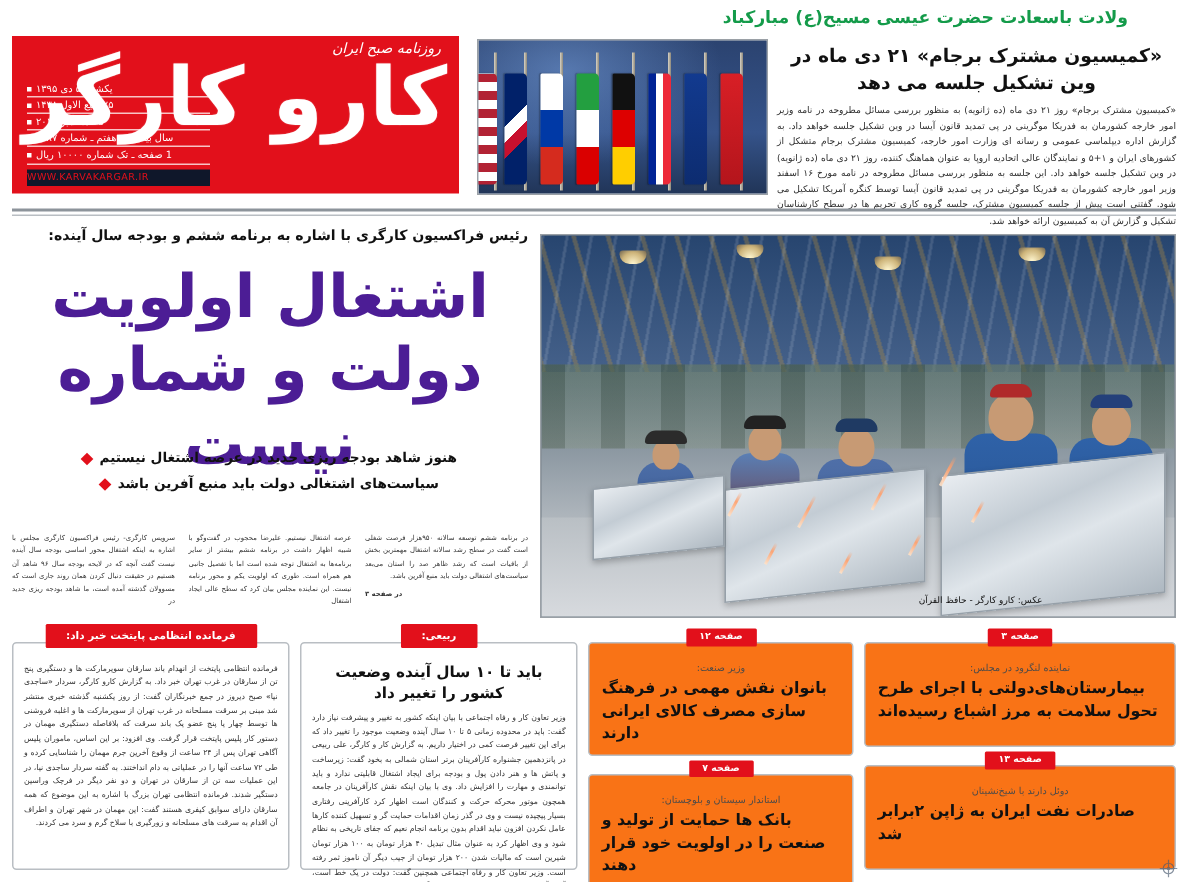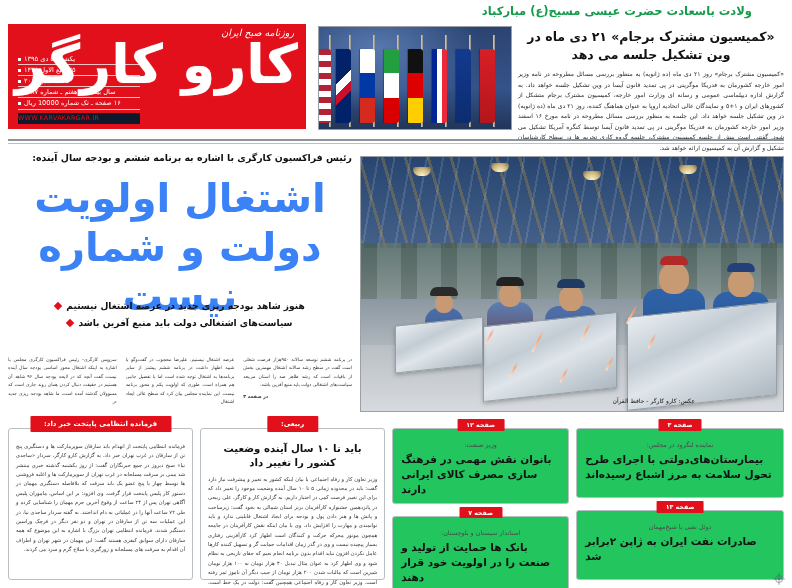--- a/index.html
+++ b/index.html
@@ -207,21 +207,21 @@
   }
   .lead-head {
     position: absolute;
     right: 432px;
     top: 24px;
     width: 344px;
     text-align: center;
     font-size: 40px;
     font-weight: bold;
     line-height: 1.22;
-    color: #3b82f6;
+    color: #4c1d95;
     letter-spacing: -0.5px;
   }
   .lead-bullets {
     position: absolute;
     right: 432px;
     top: 150px;
     width: 344px;
     text-align: right;
     padding-right: 0;
   }
@@ -423,21 +423,21 @@
   .stack {
     display: flex;
     flex-direction: column;
     gap: 12px;
     height: 152px;
   }
   .scard {
     position: relative;
     border: 1px solid #b9bec3;
     border-radius: 3px;
-    background: #22c55e;
+    background: #f97316;
     box-sizing: border-box;
     flex: 1;
     padding: 12px 8px 6px 8px;
     display: flex;
     flex-direction: column;
     justify-content: flex-start;
   }
   .scard .skicker {
     font-size: 6.4px;
     color: #4a4a4a;
@@ -501,21 +501,21 @@
   </div>
 
   <div class="masthead">
     <div class="mast-kicker">روزنامه صبح ایران</div>
     <div class="mast-logo">کارو کارگر</div>
     <div class="mast-info">
       <div class="line">یکشنبه ۵ دی ۱۳۹۵</div>
       <div class="line">۲۵ ربیع الاول ۱۴۳۸</div>
       <div class="line">۲۵ دسامبر ۲۰۱۶</div>
       <div class="line">سال بیست و هفتم ـ شماره ۷۳۸۷</div>
-      <div class="line">۱۶ صفحه ـ تک شماره 10000 ریال</div>
+      <div class="line">1 صفحه ـ تک شماره ۱۰۰۰۰ ریال</div>
       <div class="mast-url">WWW.KARVAKARGAR.IR</div>
     </div>
   </div>
 
   <div class="rule-under-top"></div>
   <div class="rule-under-top2"></div>
 
   <div class="lead">
 
     <div class="lead-photo">
@@ -611,21 +611,21 @@
   <div class="bottom">
 
     <div class="stack stack-right">
       <div class="scard">
         <span class="tag">صفحه ۳</span>
         <div class="skicker">نماینده لنگرود در مجلس:</div>
         <div class="shead">بیمارستان‌های‌دولتی با اجرای طرح تحول سلامت به مرز اشباع رسیده‌اند</div>
       </div>
       <div class="scard">
         <span class="tag">صفحه ۱۳</span>
-        <div class="skicker">دوئل نفتی با شیخ‌مهمان</div>
+        <div class="skicker">دوئل دارند با شیخ‌نشینان</div>
         <div class="shead">صادرات نفت ایران به ژاپن ۲برابر شد</div>
       </div>
     </div>
 
     <div class="stack stack-mid">
       <div class="scard">
         <span class="tag">صفحه ۱۲</span>
         <div class="skicker">وزیر صنعت:</div>
         <div class="shead">بانوان نقش مهمی در فرهنگ سازی مصرف کالای ایرانی دارند</div>
       </div>

